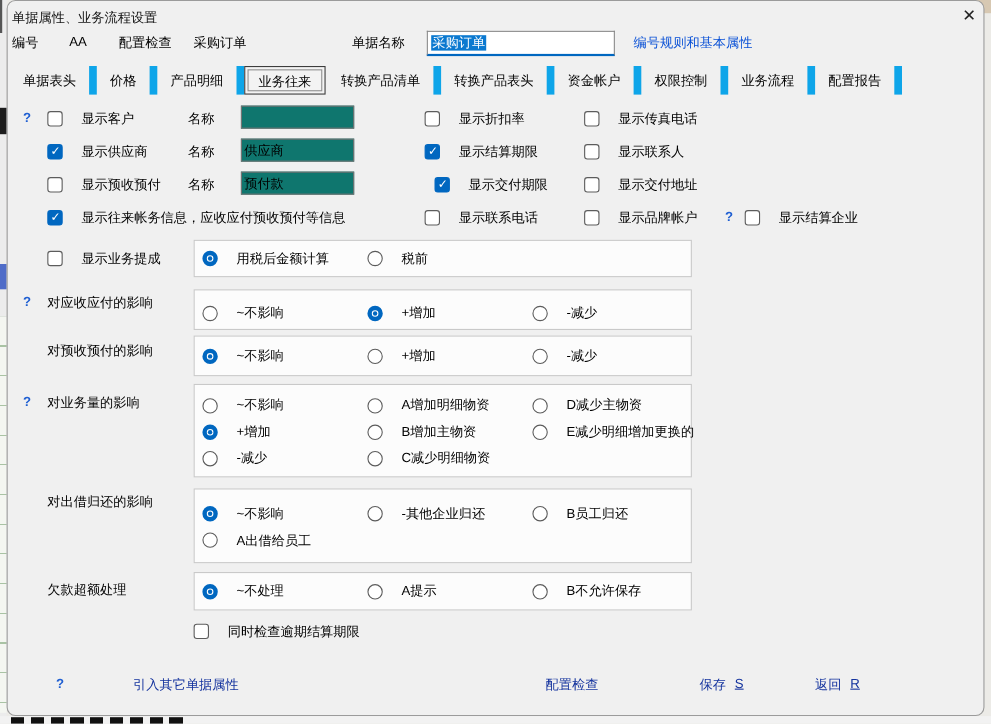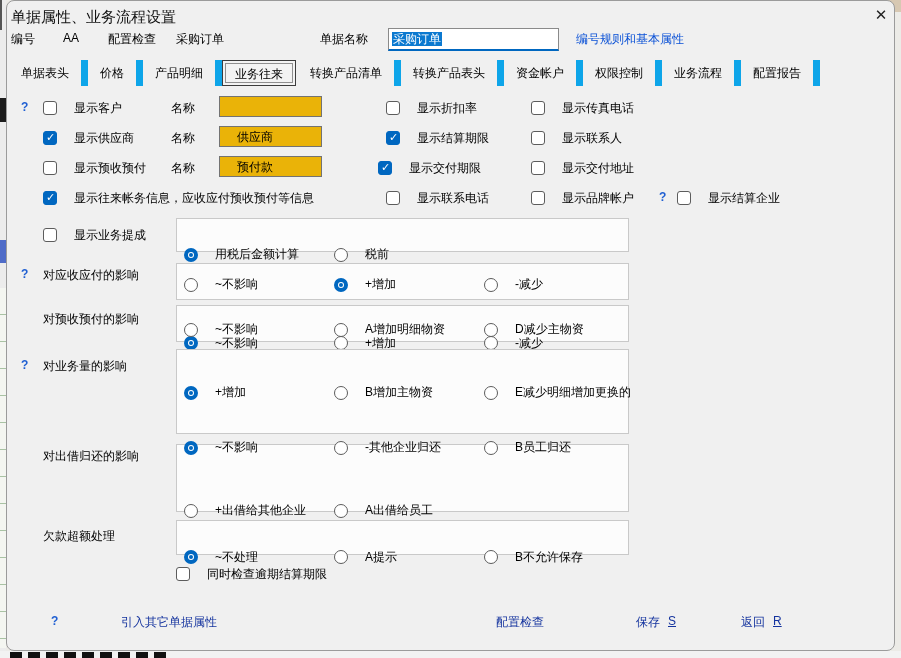--- a/index.html
+++ b/index.html
@@ -27,21 +27,21 @@
   .bg-bottom .frag {
     position:absolute; left:10px; top:1px; width:160px; height:6px;
     background:repeating-linear-gradient(to right,#111 0 12px,#f2f2f2 12px 18px);
   }
 
   
   .dialog {
     position:absolute; left:6px; top:0; width:889px; height:651px;
     background:#f0f0f0; border:1px solid #9b9b9b; border-radius:8px;
   }
-  .title { left:4px; top:7px; font-size:15px; color:#111; }
+  .title { left:4px; top:7px; font-size:12px; color:#111; }
   .close {
     left:862px; top:3px; width:24px; height:22px; text-align:center;
     font-size:15px; line-height:22px; color:#222; cursor:pointer;
   }
 
   .lbl { white-space:nowrap; }
   .help { color:#1f5fd2; font-weight:bold; font-size:12px; }
   .link-bright { color:#0a51d6; white-space:nowrap; cursor:pointer; }
   .link-navy   { color:#14339e; white-space:nowrap; cursor:pointer; display:inline-flex; gap:8px;margin-left:35px; }
   .ukey { text-decoration:underline; }
@@ -78,28 +78,28 @@
     width:14px; height:14px; border:1px solid #5c5c5c; border-radius:50%;
     background:#fff; flex:0 0 auto; position:relative;
   }
   .rb[data-checked="true"] { border:4px solid #0067c0; }
   .rb[data-checked="true"]::after {
     content:""; position:absolute; left:1px; top:1px; width:4px; height:4px;
     border-radius:50%; background:#0067c0;
   }
 
   .tinput {
-    background:#eab308; border:1px solid #737373; padding:2px 17px; height:21px; white-space:nowrap; overflow:hidden;
+    background:#0f766e; border:1px solid #737373; padding:2px 2px; height:21px; white-space:nowrap; overflow:hidden;
   }
 
   .group {
     background:#fcfcfc; border:1px solid #c9c9c9; left:169px; width:453px;
     display:flex; flex-direction:column; justify-content:center; padding:3px 7px;
   }
-  .grow { display:flex; align-items:center; height:26px;margin-top:39px; }
+  .grow { display:flex; align-items:center; height:26px; }
   .w150 { width:150px; flex:0 0 150px; }
 </style>
 </head>
 <body>
 
 <div class="abs bg-beige"></div>
 <div class="abs bg-left">
   <div class="grid"></div>
   <div class="darkcell"></div>
   <div class="bluecell"></div>
@@ -168,21 +168,21 @@
     <span class="cb" data-checked="false"></span>
     <span class="lbl">显示联系人</span>
   </div>
 
   <div class="abs opt" style="left:36px;top:155px">
     <span class="cb" data-checked="false"></span>
     <span class="lbl">显示预收预付</span>
   </div>
   <div class="abs lbl" style="left:164px;top:159px">名称</div>
   <div class="abs tinput" style="left:212px;top:155px;width:103px">预付款</div>
-  <div class="abs opt" style="left:371px;top:155px">
+  <div class="abs opt" style="left:388px;top:155px">
     <span class="cb" data-checked="true"></span>
     <span class="lbl">显示交付期限</span>
   </div>
   <div class="abs opt" style="left:524px;top:155px">
     <span class="cb" data-checked="false"></span>
     <span class="lbl">显示交付地址</span>
   </div>
 
   <div class="abs opt" style="left:36px;top:185px">
     <span class="cb" data-checked="true"></span>
@@ -309,24 +309,20 @@
       <div class="opt w150">
         <span class="rb" data-checked="false"></span>
         <span class="lbl">-其他企业归还</span>
       </div>
       <div class="opt w150">
         <span class="rb" data-checked="false"></span>
         <span class="lbl">B员工归还</span>
       </div>
     </div>
     <div class="grow" style="margin-bottom:8px">
-      <div class="opt w150">
-        <span class="rb" data-checked="false"></span>
-        <span class="lbl">+出借给其他企业</span>
-      </div>
       <div class="opt w150">
         <span class="rb" data-checked="false"></span>
         <span class="lbl">A出借给员工</span>
       </div>
     </div>
   </div>
 
   <div class="abs lbl" style="left:36px;top:527px">欠款超额处理</div>
   <div class="abs group" style="top:519px;height:35px">
     <div class="grow">

